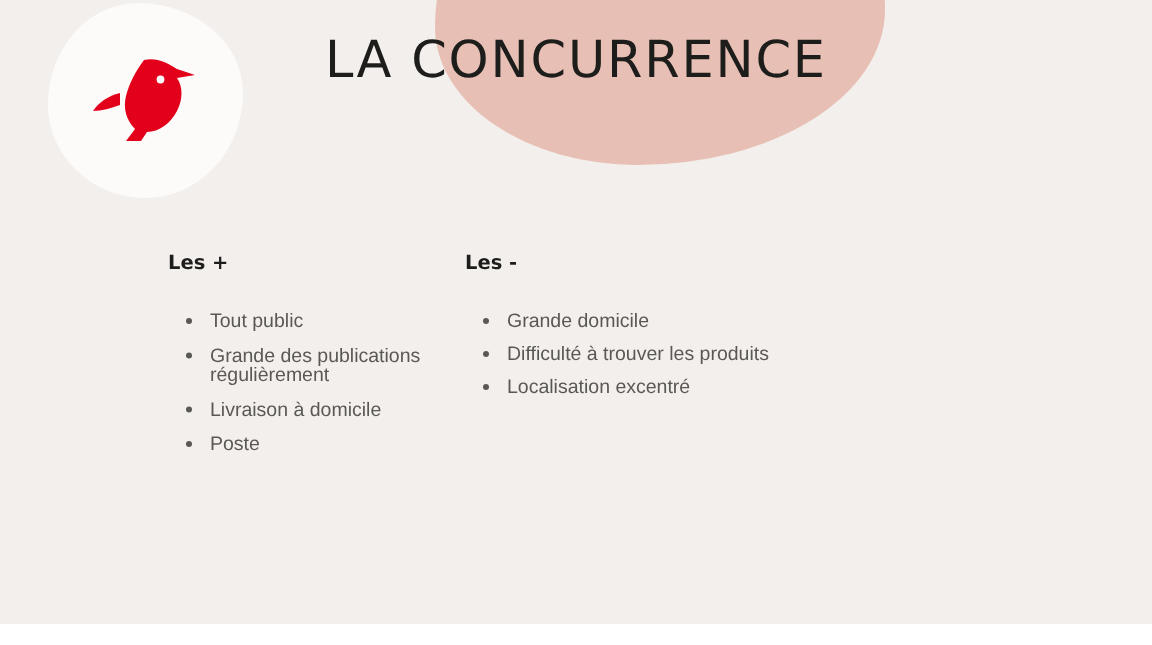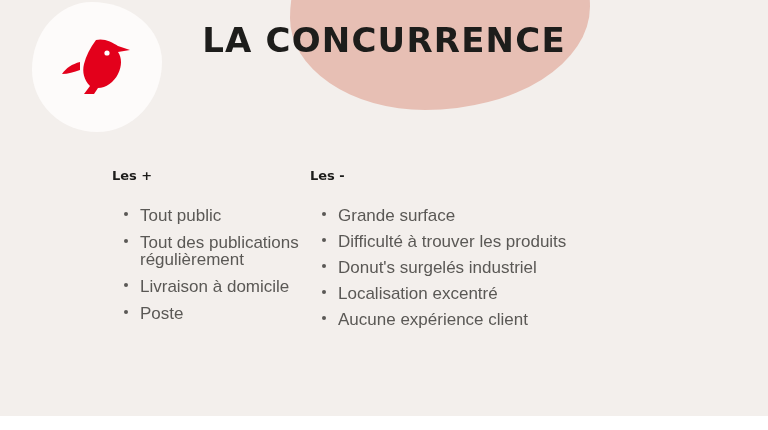--- a/index.html
+++ b/index.html
@@ -43,21 +43,21 @@
   }
   .logo-blob svg { display: block; }
 
   .title {
     position: absolute;
     top: 20px;
     left: 0;
     width: 768px;
     text-align: center;
     font-family: "DejaVu Sans", sans-serif;
-    font-weight: bold;
+    font-weight: normal;
     font-size: 34px;
     letter-spacing: 1.2px;
     color: #1d1d1b;
     z-index: 3;
   }
 
   .columns {
     position: absolute;
     top: 168px;
     left: 0;
@@ -79,21 +79,21 @@
     margin: 0 0 24px 0;
   }
 
   ul.points {
     margin: 0;
     padding-left: 28px;
     list-style: none;
   }
   ul.points li {
     position: relative;
-    font-size: 17px;
+    font-size: 13px;
     color: #5a5855;
     line-height: 1.0;
     margin-bottom: 10px;
     font-family: "Liberation Sans", sans-serif;
   }
   ul.points li::before {
     content: "";
     position: absolute;
     left: -16px;
     top: 5px;
@@ -131,31 +131,29 @@
   </span>
 </div>
 
 <div class="title">LA CONCURRENCE</div>
 
 <div class="columns">
   <div class="col col-left">
     <div class="col-heading">Les +</div>
     <ul class="points">
       <li>Tout public</li>
-      <li>Tout des publications régulièrement</li>
+      <li>Grande des publications régulièrement</li>
       <li>Livraison à domicile</li>
       <li>Poste</li>
     </ul>
   </div>
 
   <div class="col col-right">
     <div class="col-heading">Les -</div>
     <ul class="points">
-      <li>Grande surface</li>
+      <li>Grande domicile</li>
       <li>Difficulté à trouver les produits</li>
-      <li>Donut's surgelés industriel</li>
       <li>Localisation excentré</li>
-      <li>Aucune expérience client</li>
     </ul>
   </div>
 </div>
 
 <div class="bottom-bar"></div>
 
 </body></html>

